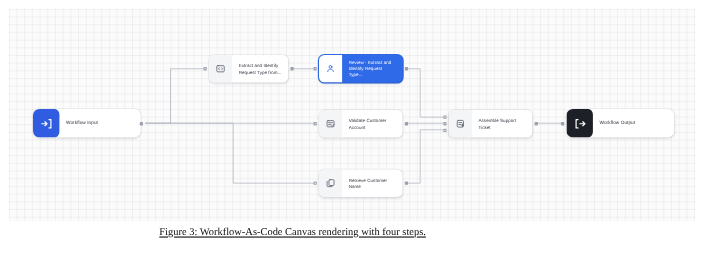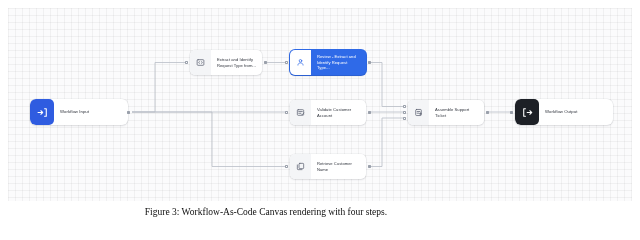--- a/index.html
+++ b/index.html
@@ -154,20 +154,21 @@
     left: 0;
     top: 206px;
     width: 532px;
     text-align: center;
     font-family: "Liberation Serif", serif;
     font-size: 9.5px;
     line-height: 13px;
     color: #0d0d0d;
     white-space: nowrap;
     overflow: hidden;
+    text-decoration: underline;
   }
 </style>
 </head>
 <body>
 
 <div id="workflow-canvas">
 
   <svg id="edge-layer" viewBox="0 0 624 193" width="624" height="193">
     <g fill="none" stroke="#b9bec7" stroke-width="0.8">
 

